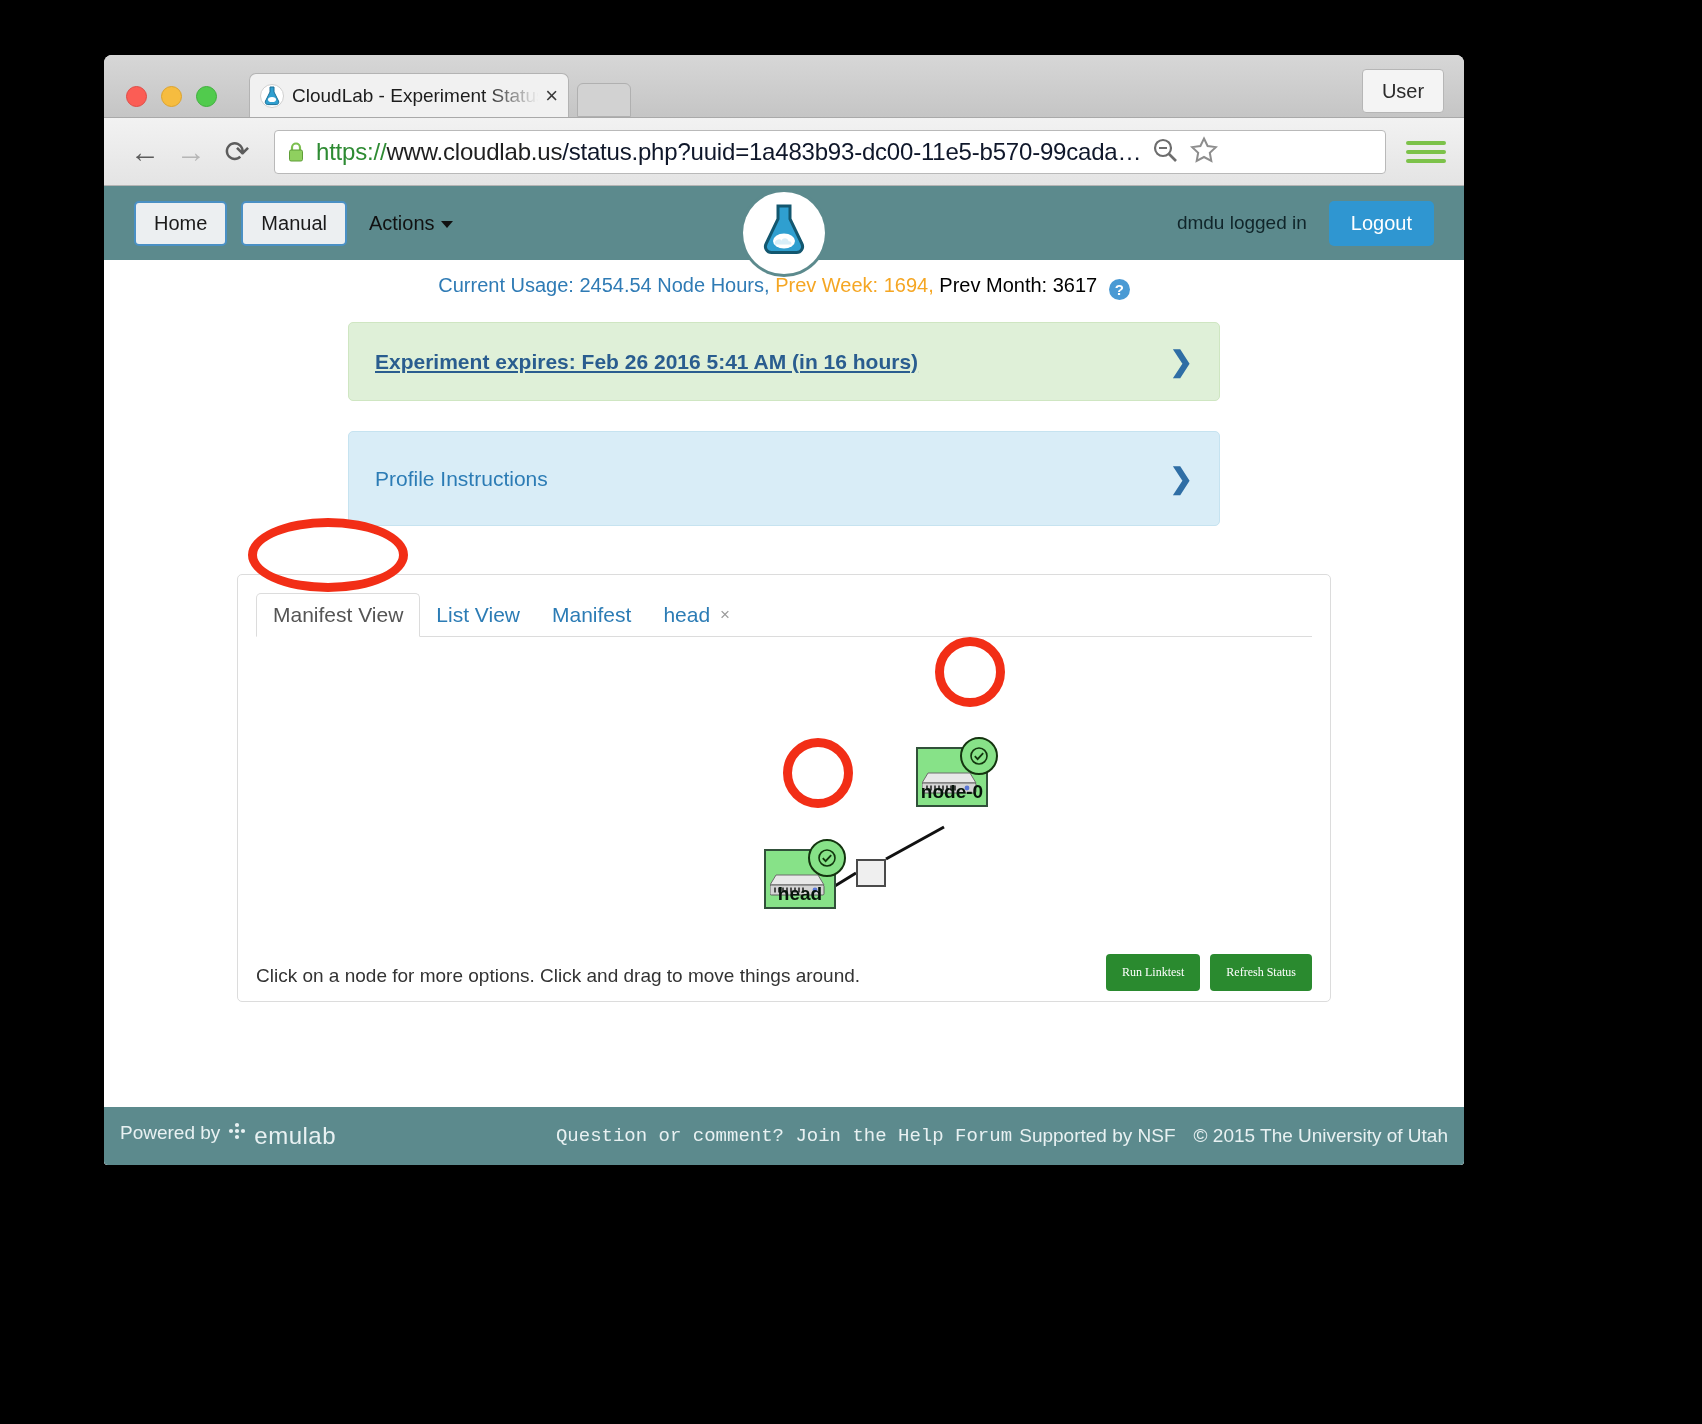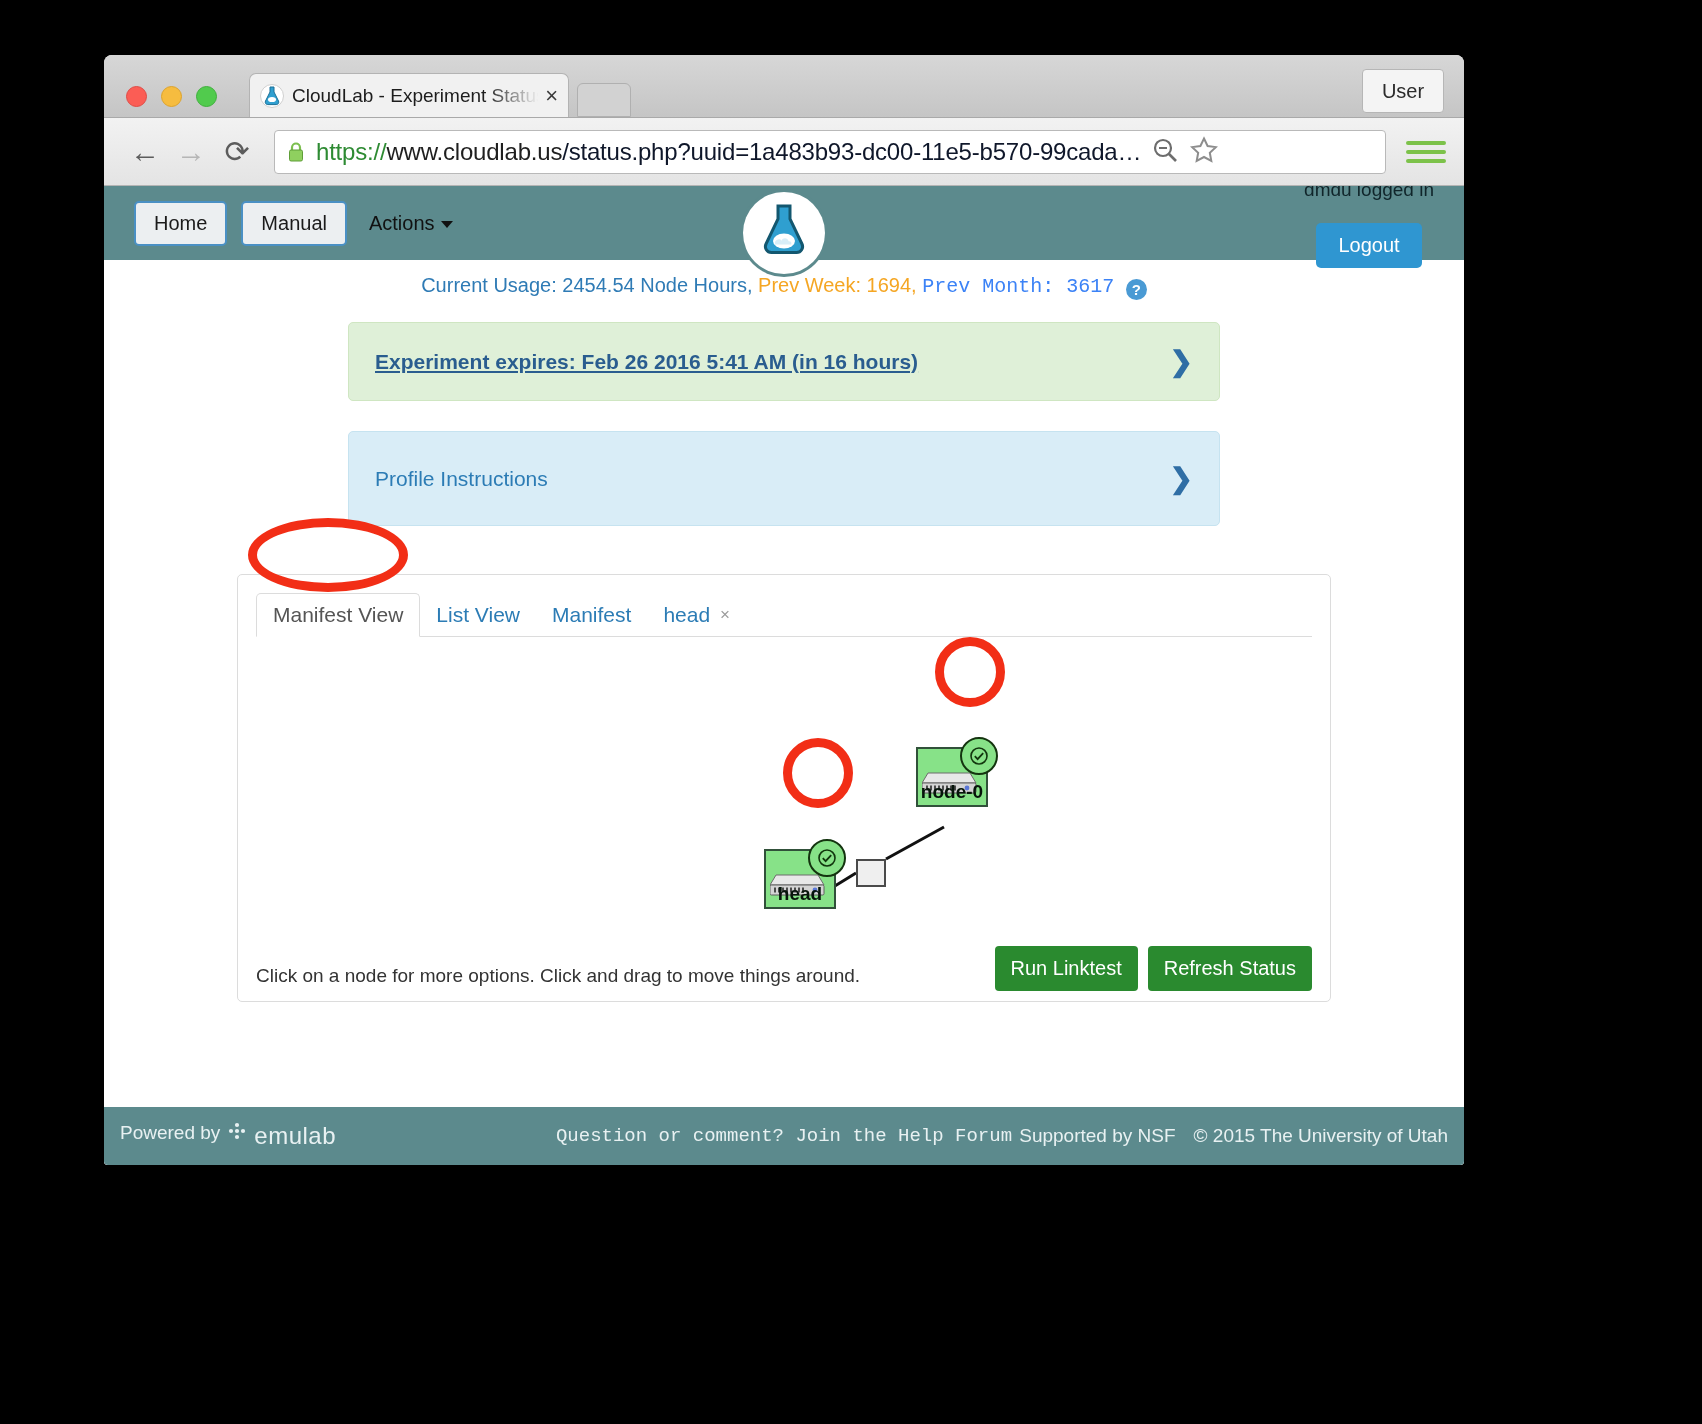--- a/index.html
+++ b/index.html
@@ -79,31 +79,31 @@
     font-family:"Liberation Sans",sans-serif;
   }
   .nav-link{font-size:20px;color:#111;margin-left:8px;cursor:pointer;}
   .caret{display:inline-block;margin-left:6px;border-left:6px solid transparent;
     border-right:6px solid transparent;border-top:7px solid #111;vertical-align:middle;}
   .brand{
     position:absolute;left:50%;transform:translateX(-50%);top:6px;
     width:82px;height:82px;border-radius:50%;background:#fff;
     display:flex;align-items:center;justify-content:center;box-shadow:0 0 0 3px #5c8a8d;
   }
-  .nav-right{margin-left:auto;display:flex;align-items:center;gap:22px;flex-direction:column;}
+  .nav-right{margin-left:auto;display:flex;align-items:center;gap:22px;}
   .logged-in{font-size:19px;color:#10252a;}
   .logout-btn{
     background:#2f96d1;color:#fff;font-size:20px;border:none;border-radius:5px;
     padding:11px 22px;cursor:pointer;font-family:"Liberation Sans",sans-serif;
   }
   .usage{
     text-align:center;font-size:20px;padding:14px 0 10px;color:#2f7bb5;
   }
   .usage .week{color:#f5a623;}
-  .usage .month{color:#3b82f6;font-family:Liberation Mono, monospace;}
+  .usage .month{color:#000000;}
   .help-dot{
     display:inline-block;width:21px;height:21px;border-radius:50%;background:#4a9ad4;
     color:#fff;font-size:15px;font-weight:bold;line-height:21px;text-align:center;
     vertical-align:-3px;margin-left:6px;cursor:pointer;
   }
   .alert{
     margin:12px auto 0;width:872px;box-sizing:border-box;border-radius:5px;
     padding:22px 26px;display:flex;align-items:center;position:relative;
   }
   .alert-green{background:#dff0d8;border:1px solid #cfe6c2;}
@@ -141,22 +141,22 @@
     background:#87e288;border:2px solid #14340f;display:flex;align-items:center;
     justify-content:center;font-size:20px;color:#11350d;font-weight:bold;
   }
   .lan{
     position:absolute;width:30px;height:28px;background:#efefef;border:2px solid #4a4a4a;
     box-sizing:border-box;
   }
   .hint{font-size:19px;color:#333;position:absolute;left:18px;bottom:14px;}
   .panel-actions{position:absolute;right:18px;bottom:10px;display:flex;gap:10px;}
   .gbtn{
-    background:#2a8a2f;color:#fff;border:none;border-radius:4px;font-size:20px;
-    padding:11px 16px;cursor:pointer;font-family:Liberation Sans, sans-serif;
+    background:#2a8a2f;color:#fff;border:none;border-radius:4px;font-size:12px;
+    padding:11px 16px;cursor:pointer;font-family:Liberation Serif, serif;
   }
   .footer{
     position:absolute;left:0;right:0;bottom:0;height:58px;background:#5c8a8d;
     display:flex;align-items:center;color:#e8f1f2;font-size:19px;
   }
   .f-left{position:absolute;left:16px;display:flex;align-items:flex-start;gap:8px;}
   .f-center{position:absolute;left:50%;transform:translateX(-50%);font-family:Liberation Mono, monospace;}
   .f-right{position:absolute;right:16px;display:flex;gap:18px;}
   .emulab{font-size:24px;letter-spacing:.5px;}
   

